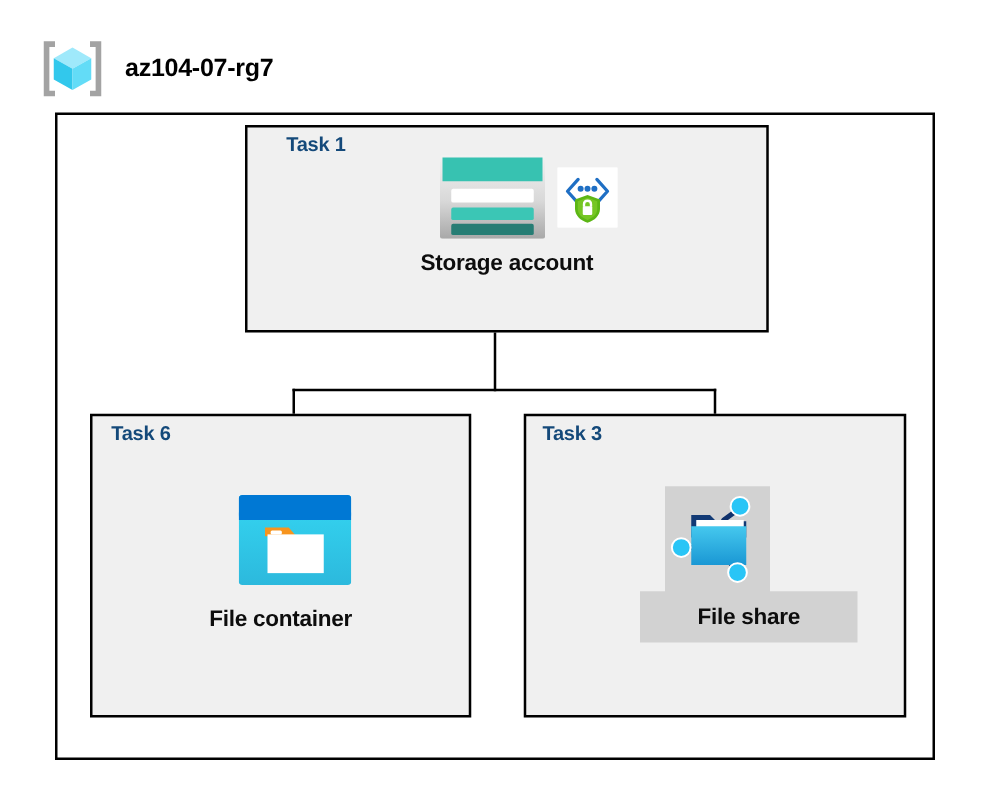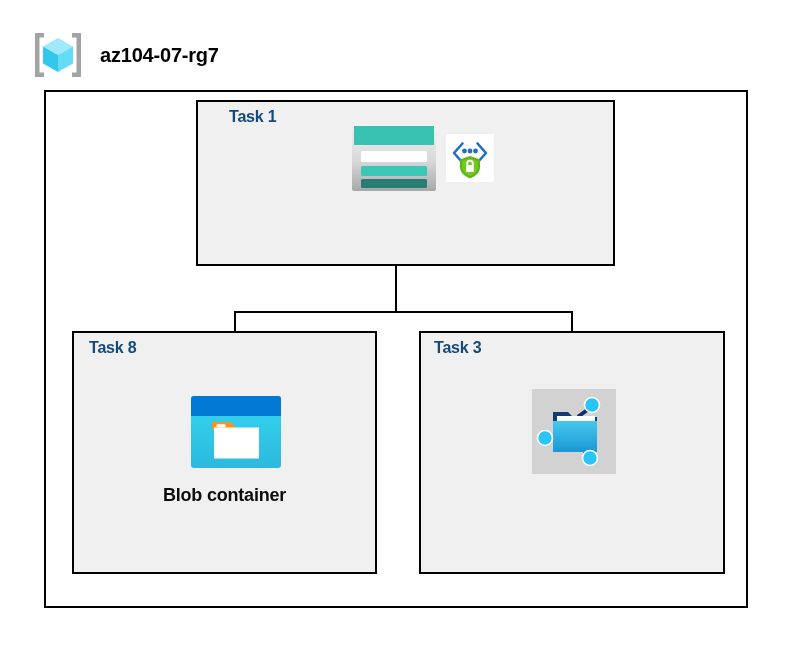--- a/index.html
+++ b/index.html
@@ -216,23 +216,24 @@
                C18.4 42.4 14 38.5 14 33 L14 25.5 Z" fill="#5cb615"></path>
       <path d="M24 24.2 L31.8 26.9 L31.8 33 C31.8 37.3 28.4 40.4 24 41.9
                C19.6 40.4 16.2 37.3 16.2 33 L16.2 26.9 Z" fill="#76c624"></path>
 
       <path d="M21.2 31.3 L21.2 29.4 C21.2 27.8 22.4 26.6 24 26.6
                C25.6 26.6 26.8 27.8 26.8 29.4 L26.8 31.3" fill="none" stroke="#ffffff" stroke-width="1.9"></path>
       <rect x="20.2" y="31" width="7.6" height="7" rx="1" fill="#ffffff"></rect>
     </svg>
   </div>
 
+  <div class="node-caption" id="storage-caption">Storage account</div>
 
   <div class="task-box" id="task2-box"></div>
-  <div class="task-label" id="task2-label">Task 8</div>
+  <div class="task-label" id="task2-label">Task 6</div>
 
   <div id="blob-icon">
     <svg width="90" height="72" viewBox="0 0 90 72">
       <defs>
         <linearGradient id="gBlobBody" x1="0" y1="0" x2="0" y2="1">
           <stop offset="0%" stop-color="#35d6f2"></stop>
           <stop offset="100%" stop-color="#2cb9dd"></stop>
         </linearGradient>
       </defs>
 
@@ -241,21 +242,21 @@
       <rect x="0" y="0" width="90" height="19" rx="3" fill="#0078d4"></rect>
       <rect x="0" y="14" width="90" height="6" fill="#0078d4"></rect>
 
       <path d="M21 26 L40 26 L46 33 L21 33 Z" fill="#f7941e"></path>
       <rect x="25.5" y="28.3" width="9" height="3.2" rx="1.2" fill="#ffffff"></rect>
 
       <rect x="23" y="31.5" width="45" height="31" fill="#ffffff"></rect>
     </svg>
   </div>
 
-  <div class="node-caption" id="blob-caption">Blob container</div>
+  <div class="node-caption" id="blob-caption">File container</div>
 
   <div class="task-box" id="task3-box"></div>
   <div class="task-label" id="task3-label">Task 3</div>
 
   <div id="fileshare-hl-icon"></div>
 
   <div id="fileshare-icon">
     <svg width="80" height="82" viewBox="0 0 80 82">
       <defs>
         <linearGradient id="gFolder" x1="0" y1="0" x2="0" y2="1">
@@ -273,14 +274,15 @@
       <path d="M22 26 L60 26 L60 36 L22 36 Z" fill="#ffffff"></path>
 
       <path d="M18 31 L62 31 L62 62 L18 62 Z" fill="url(#gFolder)"></path>
 
       <circle cx="57" cy="15" r="7.5" fill="#29c5f6" stroke="#ffffff" stroke-width="1.6"></circle>
       <circle cx="10" cy="48" r="7.5" fill="#29c5f6" stroke="#ffffff" stroke-width="1.6"></circle>
       <circle cx="55" cy="68" r="7.5" fill="#29c5f6" stroke="#ffffff" stroke-width="1.6"></circle>
     </svg>
   </div>
 
+  <div class="node-caption" id="fileshare-caption">File share</div>
 
 </div>
 
 </body></html>

